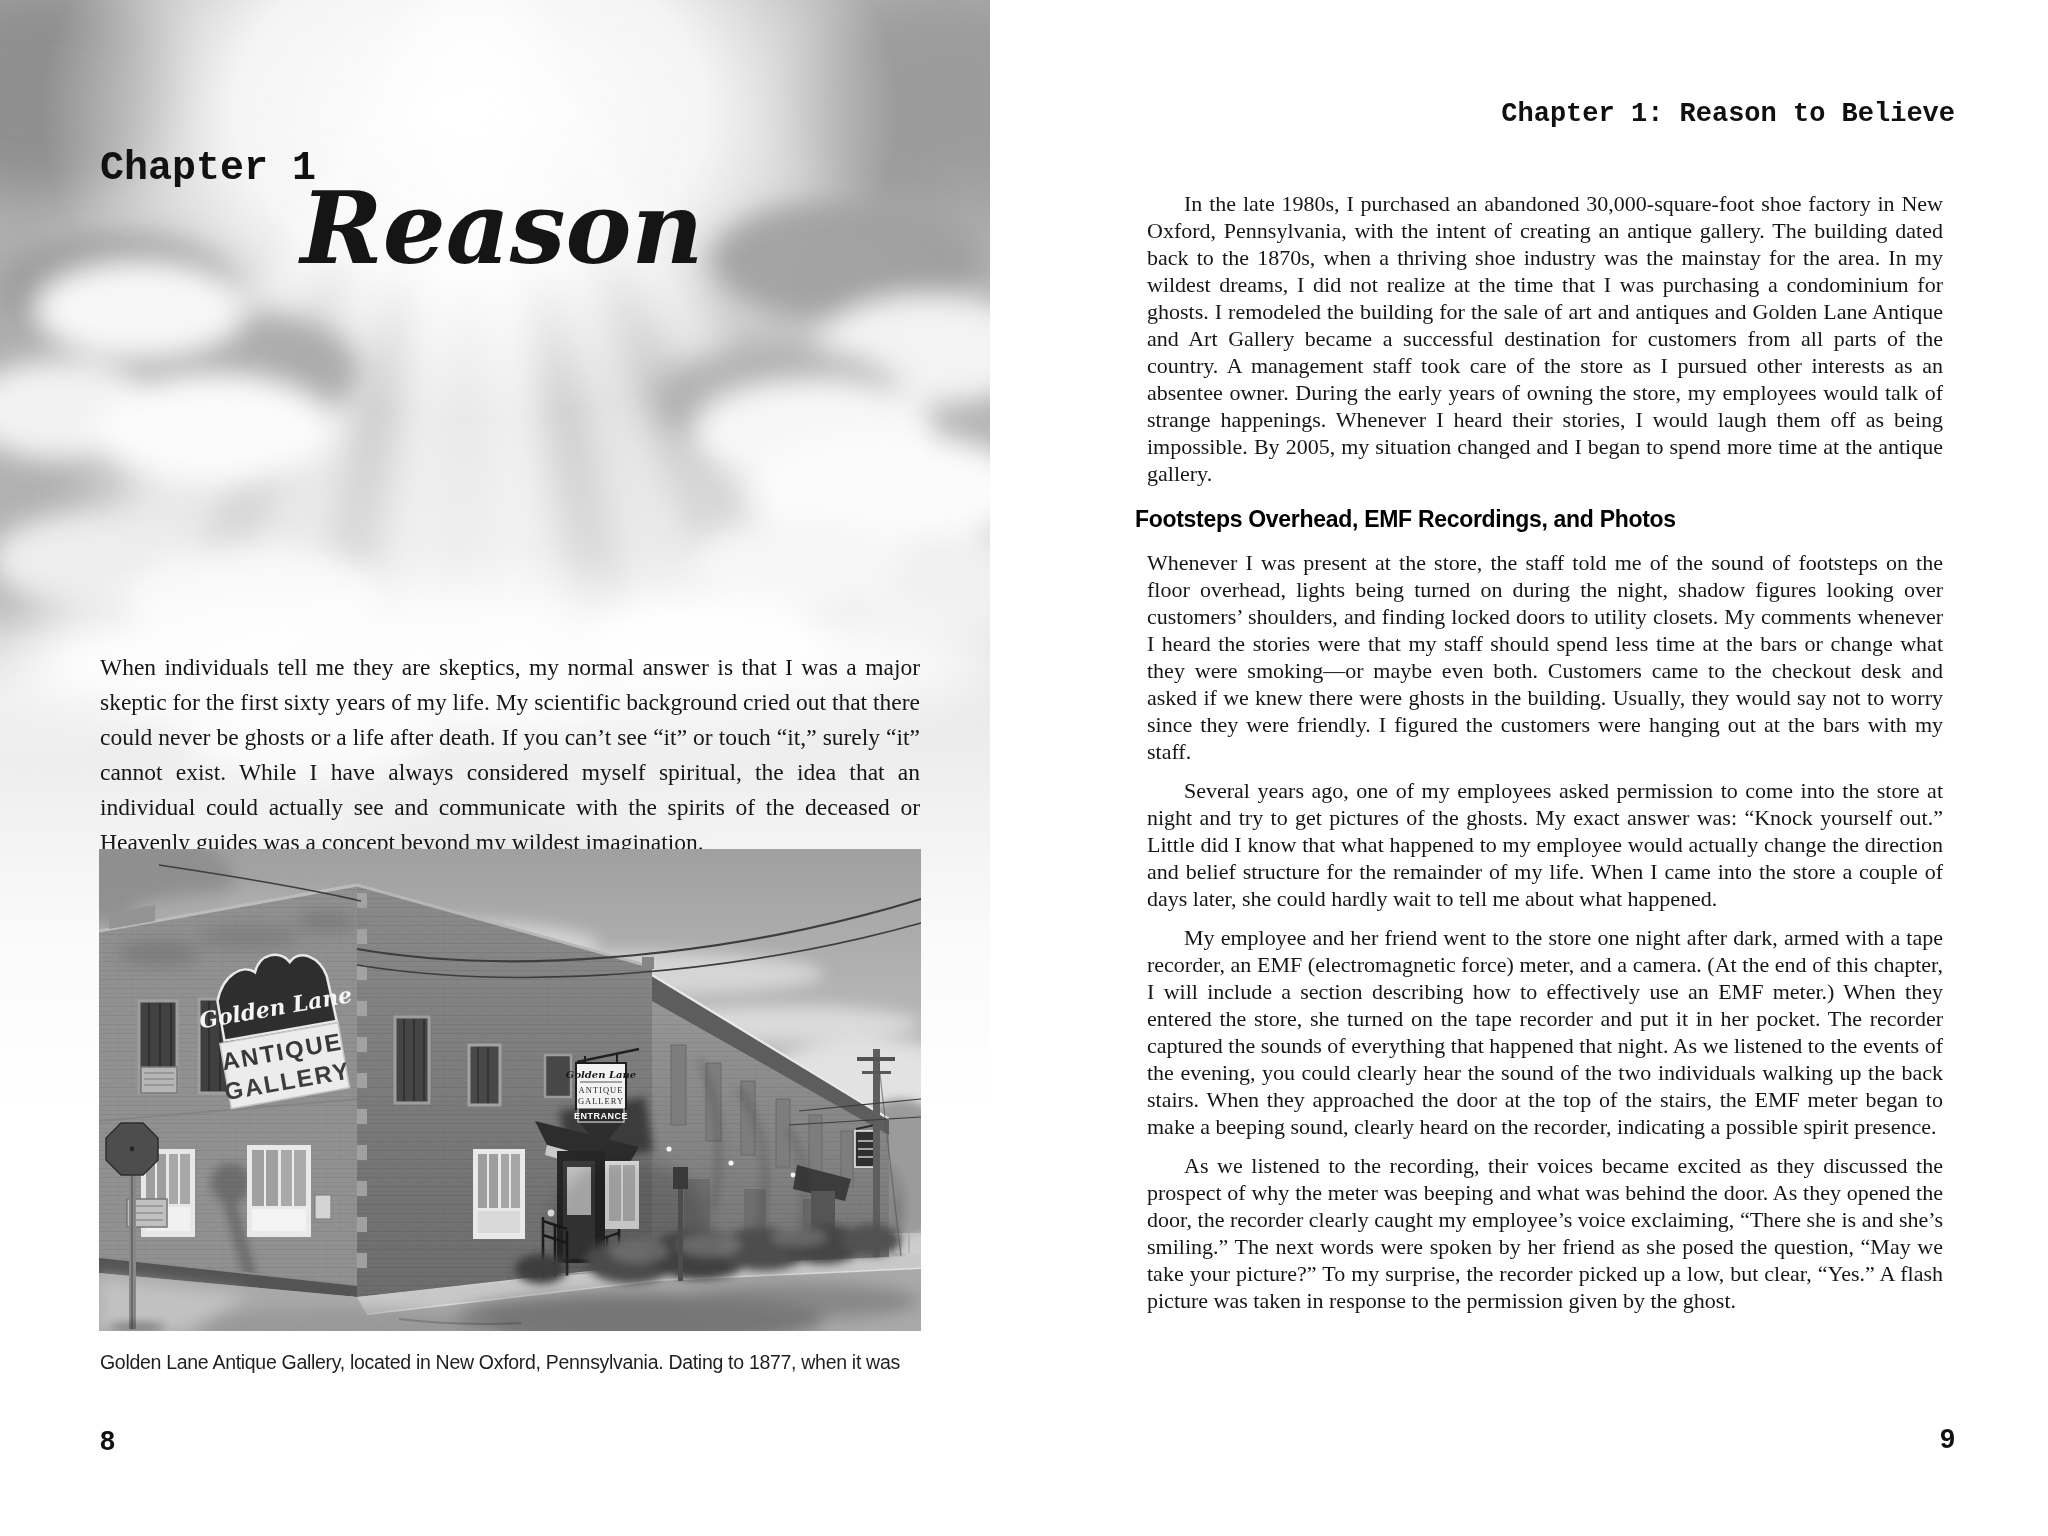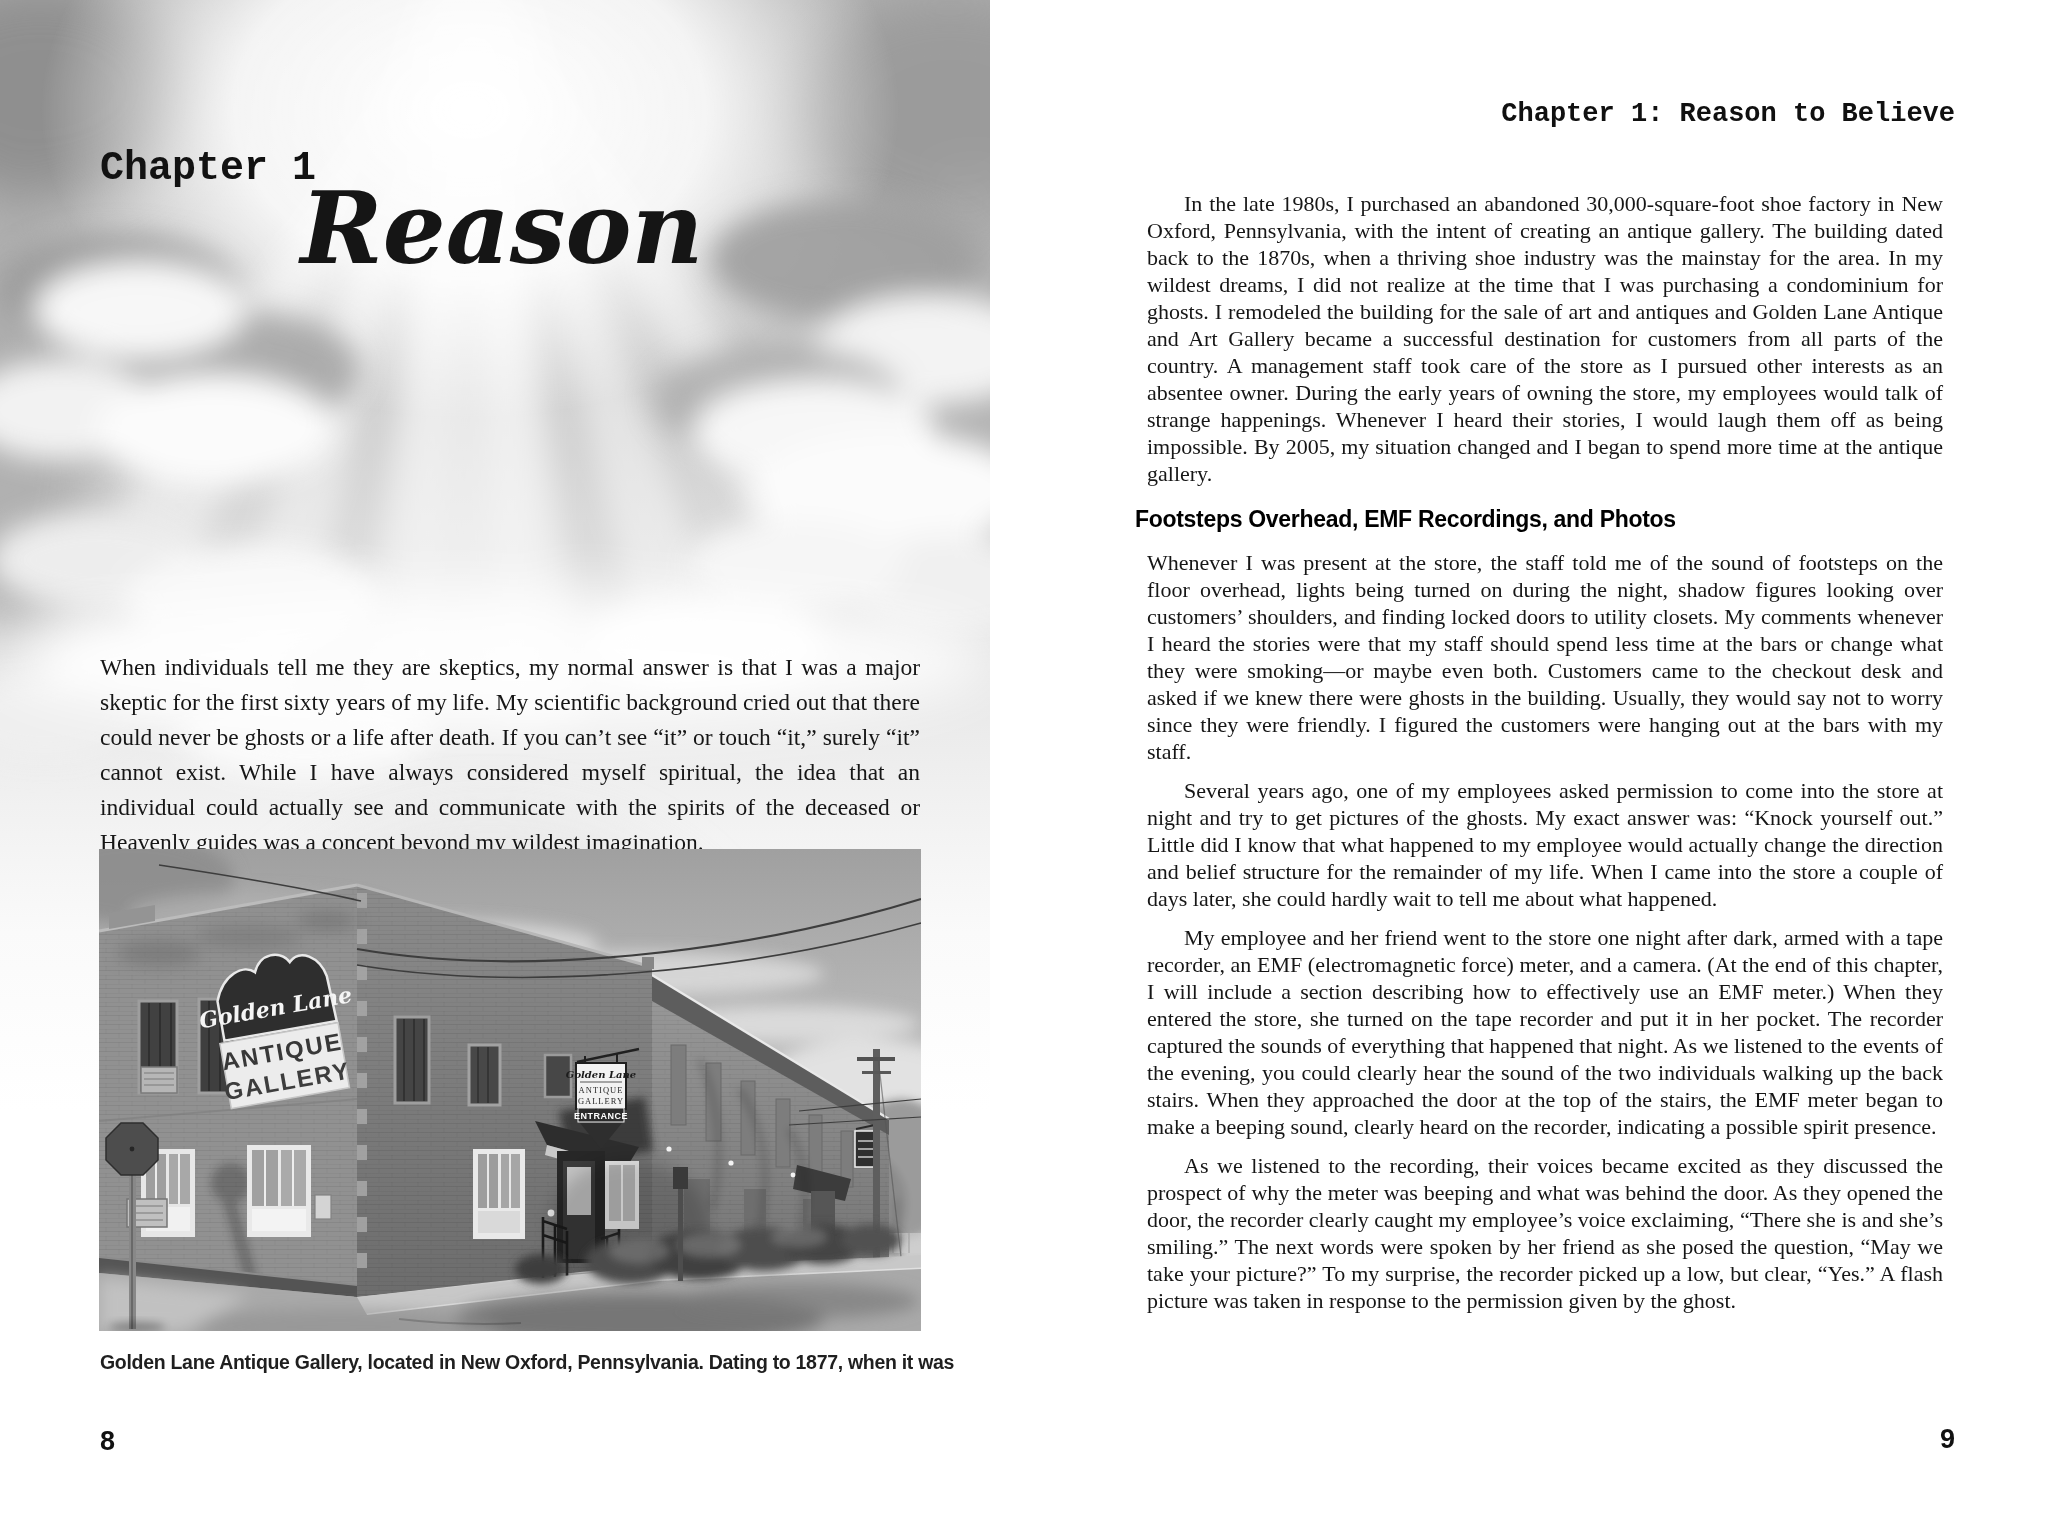--- a/index.html
+++ b/index.html
@@ -14,21 +14,21 @@
   .chapter-head{position:absolute;left:100px;top:146px;width:820px;
       font-family:Liberation Mono, monospace;font-weight:bold;font-size:40px;color:#121212;}
   .chapter-script{position:absolute;left:32px;top:176px;width:940px;text-align:center;
       font-family:"DejaVu Serif",serif;font-style:italic;font-weight:600;
       font-size:99px;line-height:104px;color:#151515;}
   .left-para{position:absolute;left:100px;top:650px;width:820px;margin:0;
       font-size:23.5px;line-height:35px;text-align:justify;color:#161616;}
   .photo-wrap{position:absolute;left:99px;top:849px;width:822px;height:482px;}
   .caption{position:absolute;left:100px;top:1349px;
       font-family:"Liberation Sans",sans-serif;font-size:19.5px;line-height:27px;
-      letter-spacing:-0.3px;color:#1f1f1f;white-space:nowrap;font-weight:bold;}
+      letter-spacing:-0.3px;color:#1f1f1f;white-space:nowrap;}
   .pagenum{position:absolute;font-family:"Liberation Sans",sans-serif;font-weight:bold;
       font-size:27px;color:#111;}
   .pagenum-left{left:100px;top:1426px;}
 
   
   .running-head{position:absolute;left:111px;top:99px;width:820px;text-align:right;
       font-family:Liberation Mono, monospace;font-weight:bold;font-size:27px;color:#101010;}
   .right-body{position:absolute;left:111px;top:178px;width:820px;
       font-size:22px;line-height:27px;text-align:justify;color:#161616;}
   .right-body p{margin:12px;}

